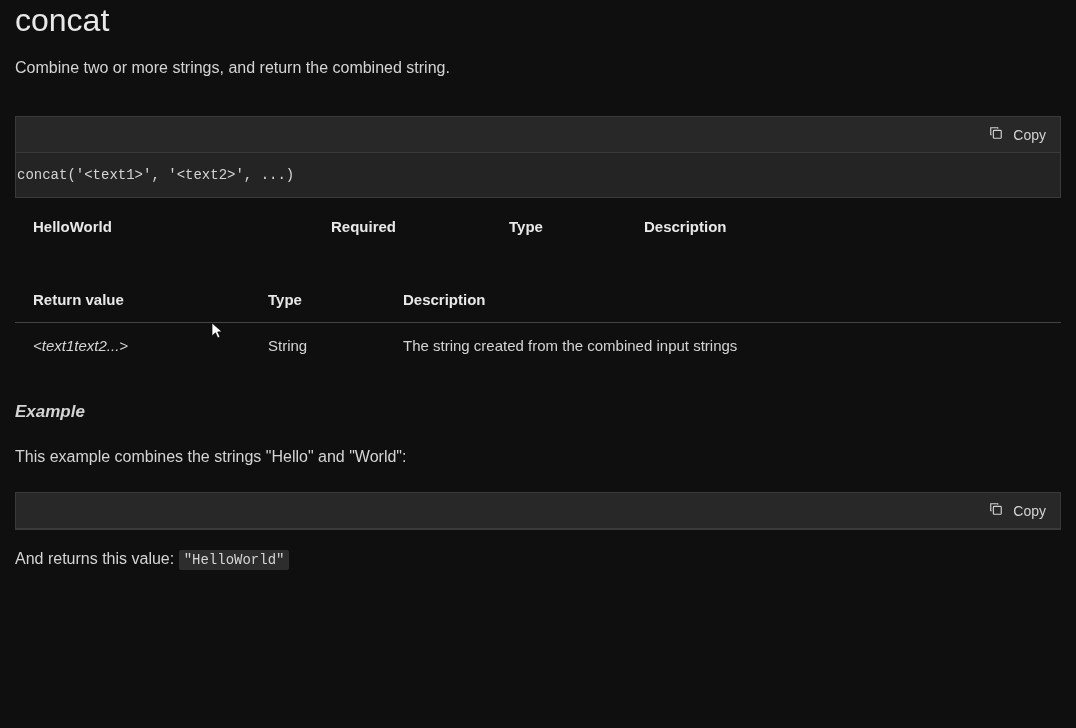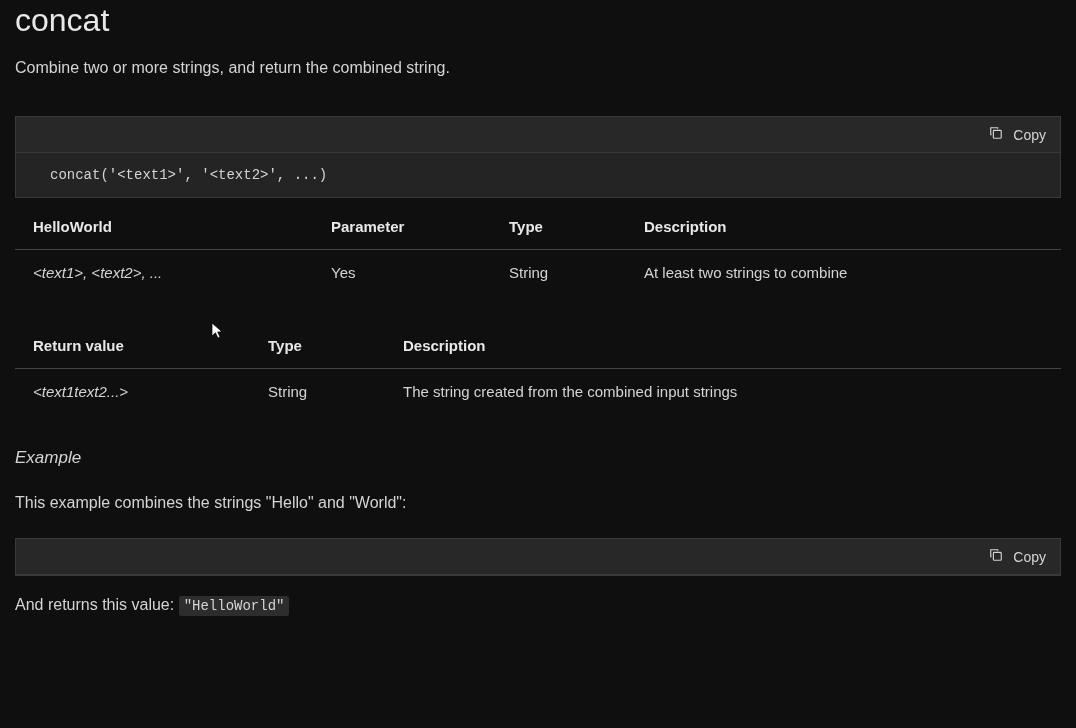--- a/index.html
+++ b/index.html
@@ -52,21 +52,21 @@
       gap: 10px;
       font-size: 14px;
       padding: 8px 14px;
       font-family: inherit;
     }
     .copy-btn svg {
       width: 14px;
       height: 14px;
     }
     .code-body {
-      padding: 14px 34px;
+      padding: 14px 1px;
       font-family: Consolas, "Courier New", monospace;
       font-size: 14px;
       color: #d4d4d4;
       white-space: pre;
     }
     table {
       width: 100%;
       border-collapse: collapse;
       margin-top: 4px;
       margin-bottom: 28px;
@@ -89,20 +89,21 @@
     }
     .italic {
       font-style: italic;
     }
     .example-heading {
       font-style: italic;
       font-size: 17px;
       color: #d4d4d4;
       margin-top: 34px;
       margin-bottom: 26px;
+      font-weight: bold;
     }
     .example-text {
       color: #d4d4d4;
       margin-bottom: 26px;
     }
     .result-line {
       margin-top: 20px;
       color: #d4d4d4;
     }
     code.inline {
@@ -142,29 +143,23 @@
       <span>Copy</span>
     </button>
   </div>
   <div class="code-body">concat('&lt;text1&gt;', '&lt;text2&gt;', ...)</div>
 </div>
 
 <table>
   <tbody>
       <tr>
     <th style="width:298px">HelloWorld</th>
-    <th style="width:178px">Parameter</th>
+    <th style="width:178px">Required</th>
     <th style="width:135px">Type</th>
     <th>Description</th>
-  </tr>
-  <tr>
-    <td class="italic">&lt;text1&gt;, &lt;text2&gt;, ...</td>
-    <td>Yes</td>
-    <td>String</td>
-    <td>At least two strings to combine</td>
   </tr>
 </tbody>
   </table>
 
 <table>
   <tbody>
       <tr>
     <th style="width:235px">Return value</th>
     <th style="width:135px">Type</th>
     <th>Description</th>

